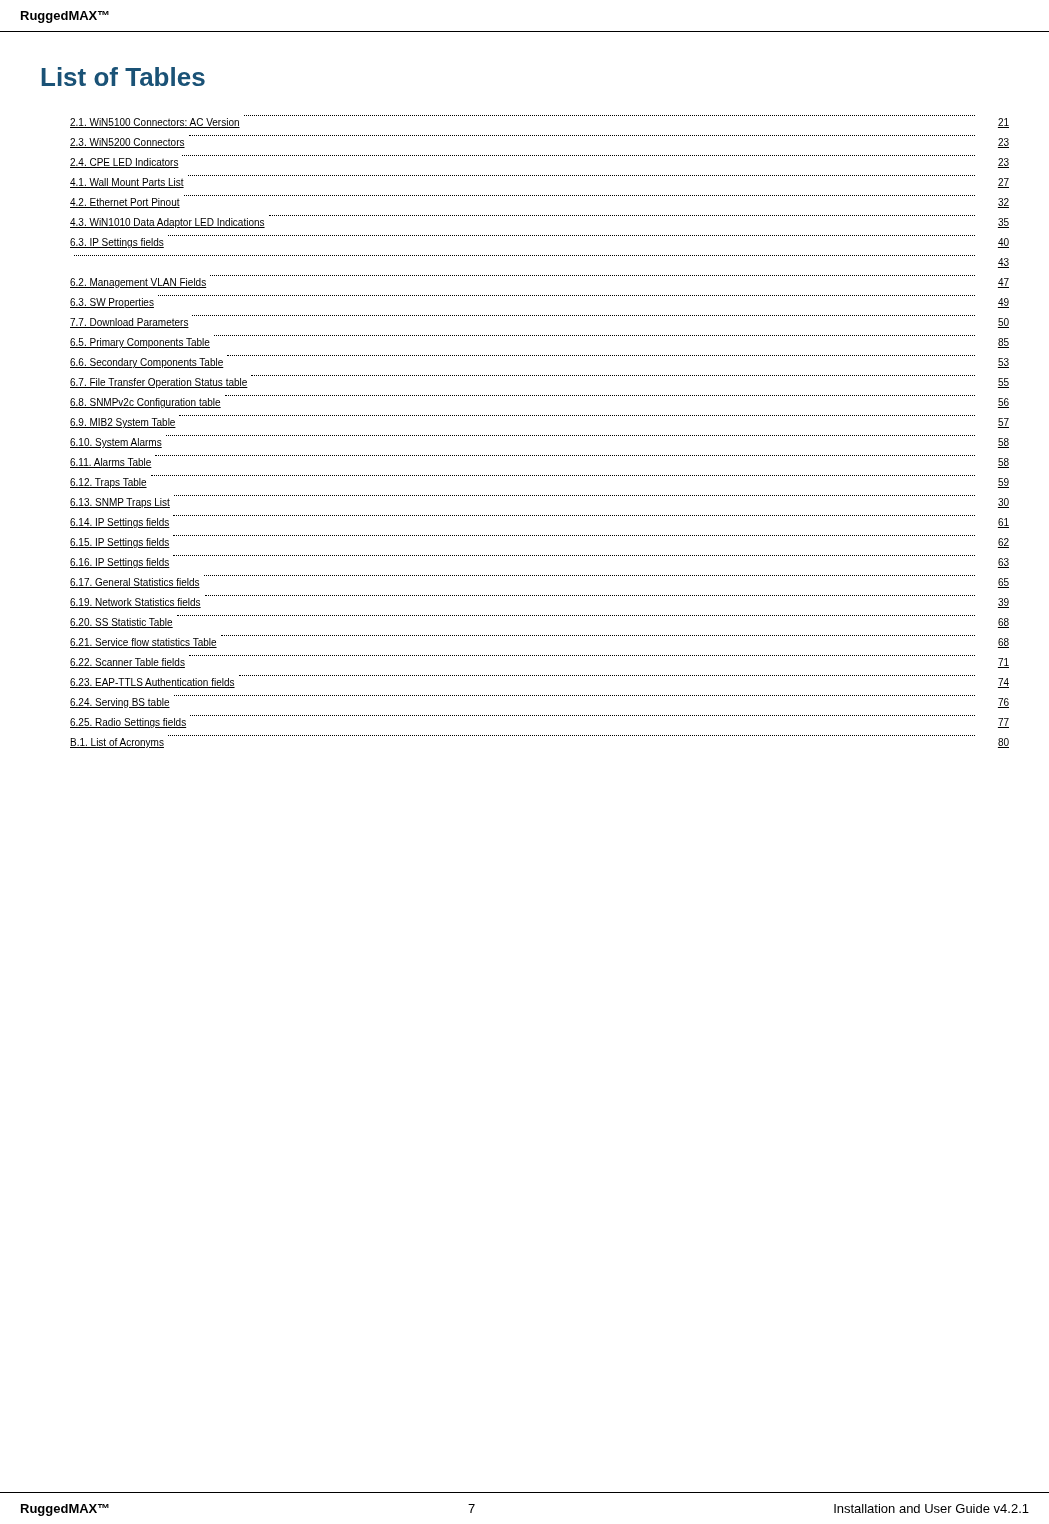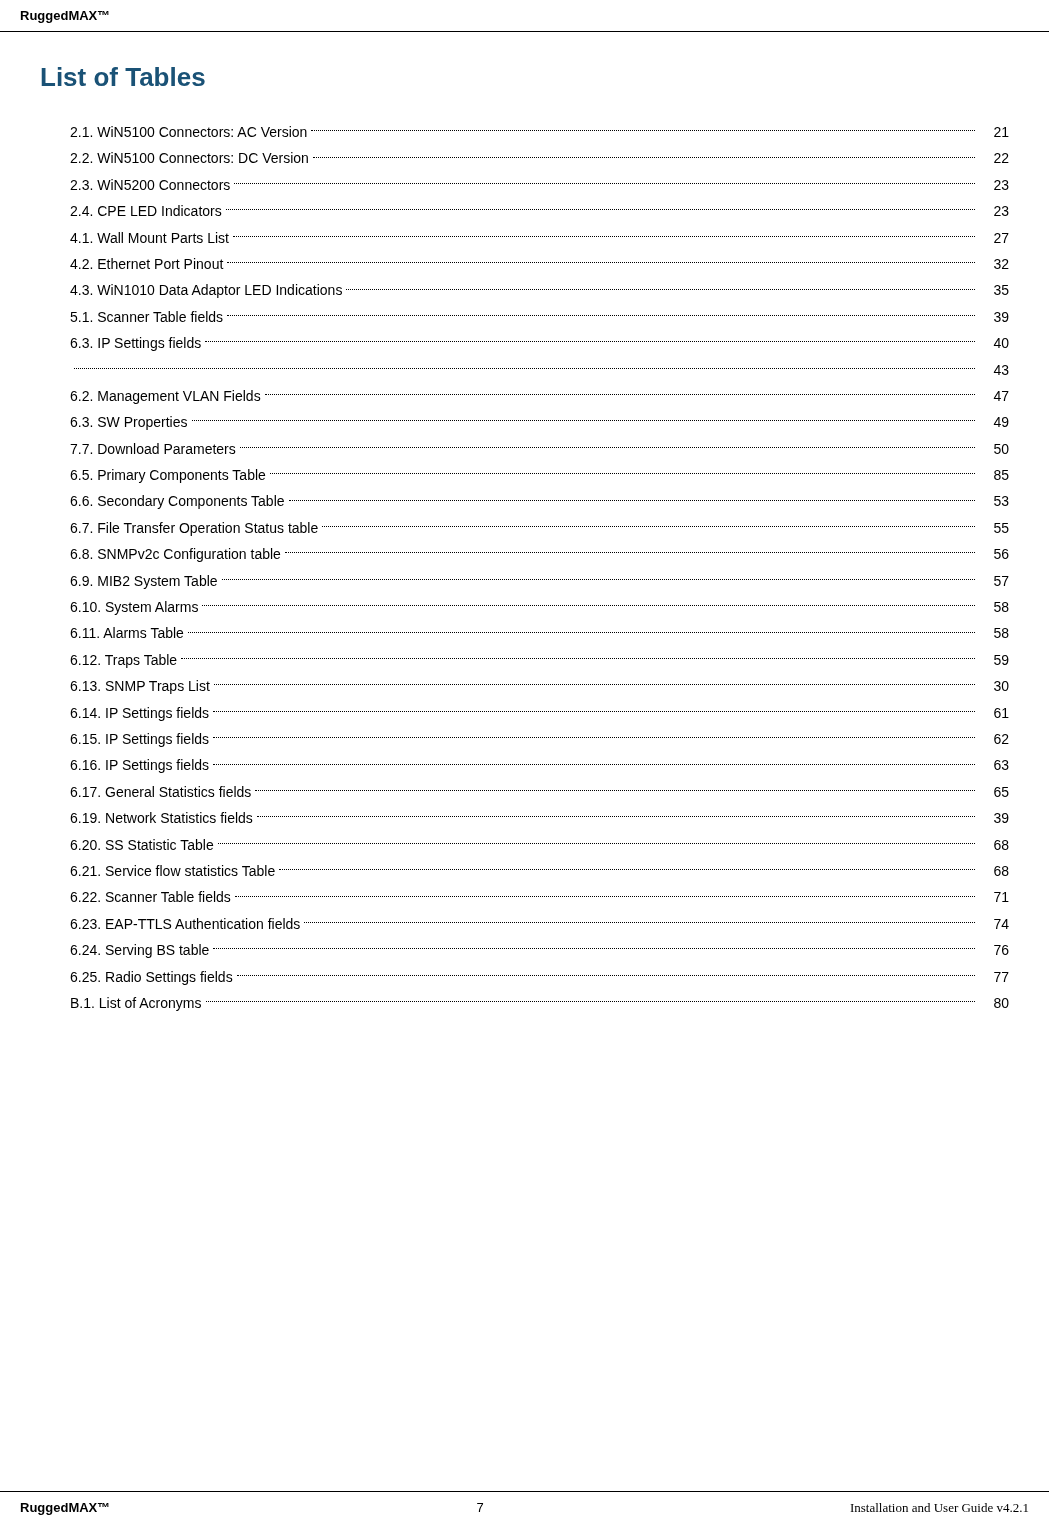--- a/index.html
+++ b/index.html
@@ -27,37 +27,38 @@
     }
 
     .main-content {
       padding: 20px 40px 100px 40px;
     }
 
     .page-title {
       font-size: 26px;
       font-weight: bold;
       color: #1a5276;
-      margin-bottom: 28px;
+      margin-bottom: 22px;
       margin-top: 10px;
     }
 
     .toc-list {
       list-style: none;
       padding: 0;
       margin-left: 30px;
     }
 
     .toc-item {
       display: flex;
-      align-items: center;
+      align-items: flex-start;
       margin-bottom: 4px;
-      font-size: 14px;
+      font-size: 10px;
       line-height: 1.6;
       font-family: 'Courier New', Courier, monospace;
+      text-decoration: underline;
     }
 
     .toc-item-text {
       font-family: Arial, Helvetica, sans-serif;
       white-space: nowrap;
       flex-shrink: 0;
     }
 
     .toc-dots {
       flex: 1;
@@ -89,45 +90,39 @@
     .footer-left {
       font-weight: bold;
     }
 
     .footer-center {
       text-align: center;
     }
 
     .footer-right {
       text-align: right;
-      font-family: Liberation Serif, serif;
     }
   </style>
 </head>
 <body>
 
 <div class="header-bar">
   <span>RuggedMAX™</span>
 </div>
 
 <div class="main-content">
   <h1 class="page-title">List of Tables</h1>
 
   <ul class="toc-list" id="toc-container">
   <li class="toc-item">
         <span class="toc-item-text">2.1. WiN5100 Connectors: AC Version</span>
         <span class="toc-dots"></span>
         <span class="toc-page">21</span>
       </li>
       <li class="toc-item">
-        <span class="toc-item-text">2.2. WiN5100 Connectors: DC Version</span>
-        <span class="toc-dots"></span>
-        <span class="toc-page">22</span>
-      </li>
-      <li class="toc-item">
         <span class="toc-item-text">2.3. WiN5200 Connectors</span>
         <span class="toc-dots"></span>
         <span class="toc-page">23</span>
       </li>
       <li class="toc-item">
         <span class="toc-item-text">2.4. CPE LED Indicators</span>
         <span class="toc-dots"></span>
         <span class="toc-page">23</span>
       </li>
       <li class="toc-item">
@@ -137,25 +132,20 @@
       </li>
       <li class="toc-item">
         <span class="toc-item-text">4.2. Ethernet Port Pinout</span>
         <span class="toc-dots"></span>
         <span class="toc-page">32</span>
       </li>
       <li class="toc-item">
         <span class="toc-item-text">4.3. WiN1010 Data Adaptor LED Indications</span>
         <span class="toc-dots"></span>
         <span class="toc-page">35</span>
-      </li>
-      <li class="toc-item">
-        <span class="toc-item-text">5.1. Scanner Table fields</span>
-        <span class="toc-dots"></span>
-        <span class="toc-page">39</span>
       </li>
       <li class="toc-item">
         <span class="toc-item-text">6.3. IP Settings fields</span>
         <span class="toc-dots"></span>
         <span class="toc-page">40</span>
       </li>
       <li class="toc-item">
         <span class="toc-dots"></span>
         <span class="toc-page">43</span>
       </li>

